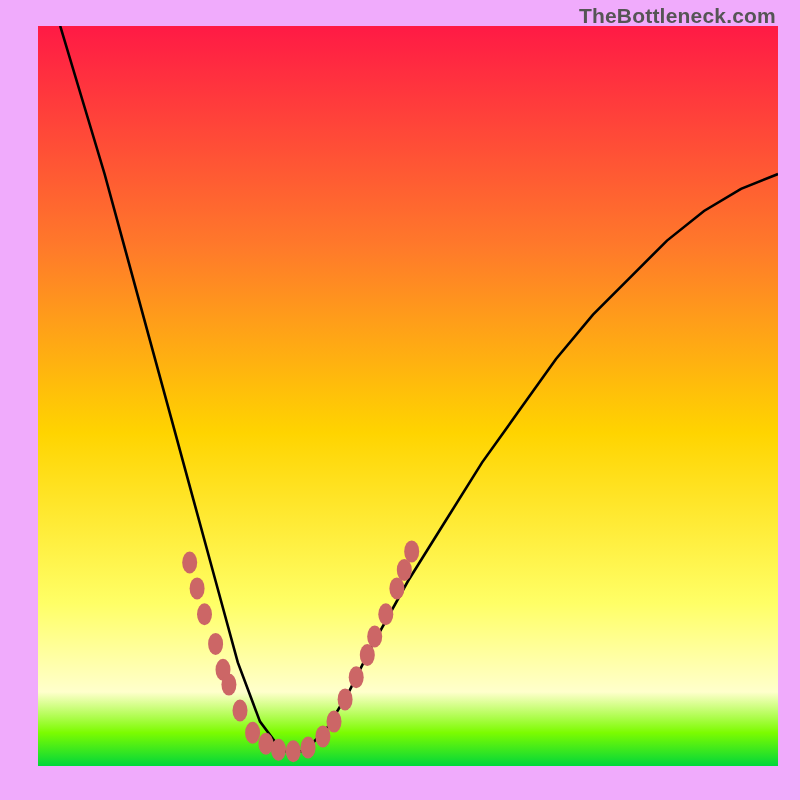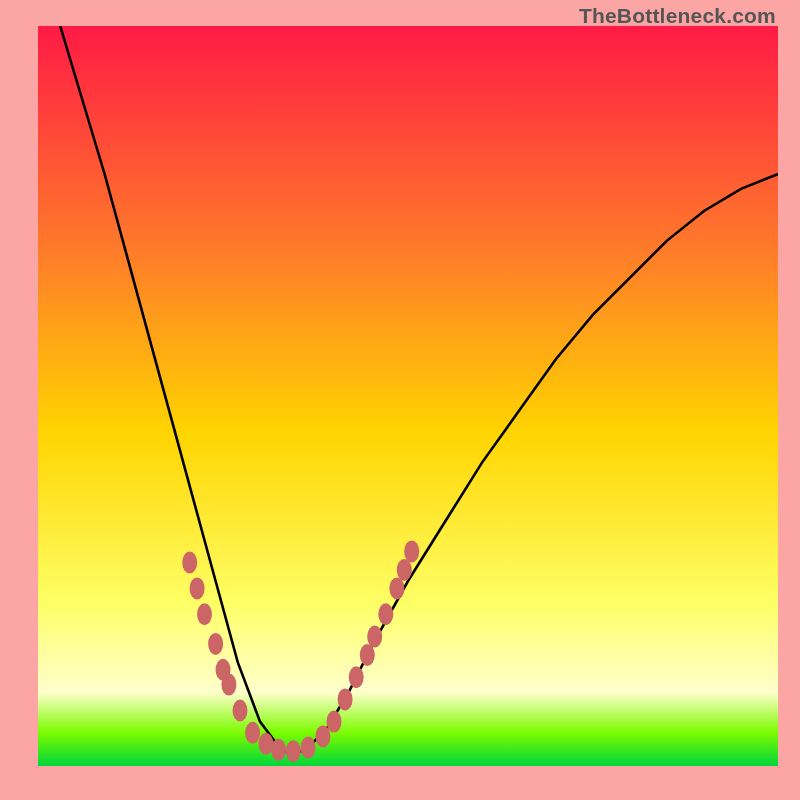--- a/index.html
+++ b/index.html
@@ -1,21 +1,21 @@
 <!DOCTYPE html>
 <html><head>
 <meta charset="utf-8">
 <style>
   * { margin: 0; padding: 0; box-sizing: border-box; }
   html, body { width: 800px; height: 800px; overflow: hidden; background: #000; }
   .frame {
     position: absolute;
     left: 0; top: 0;
     width: 800px; height: 800px;
-    background: #fca5a5;
+    background: #f0abfc;
   }
   .plot {
     position: absolute;
     left: 38px;
     top: 26px;
     width: 740px;
     height: 740px;
   }
   .gradient {
     position: absolute;

